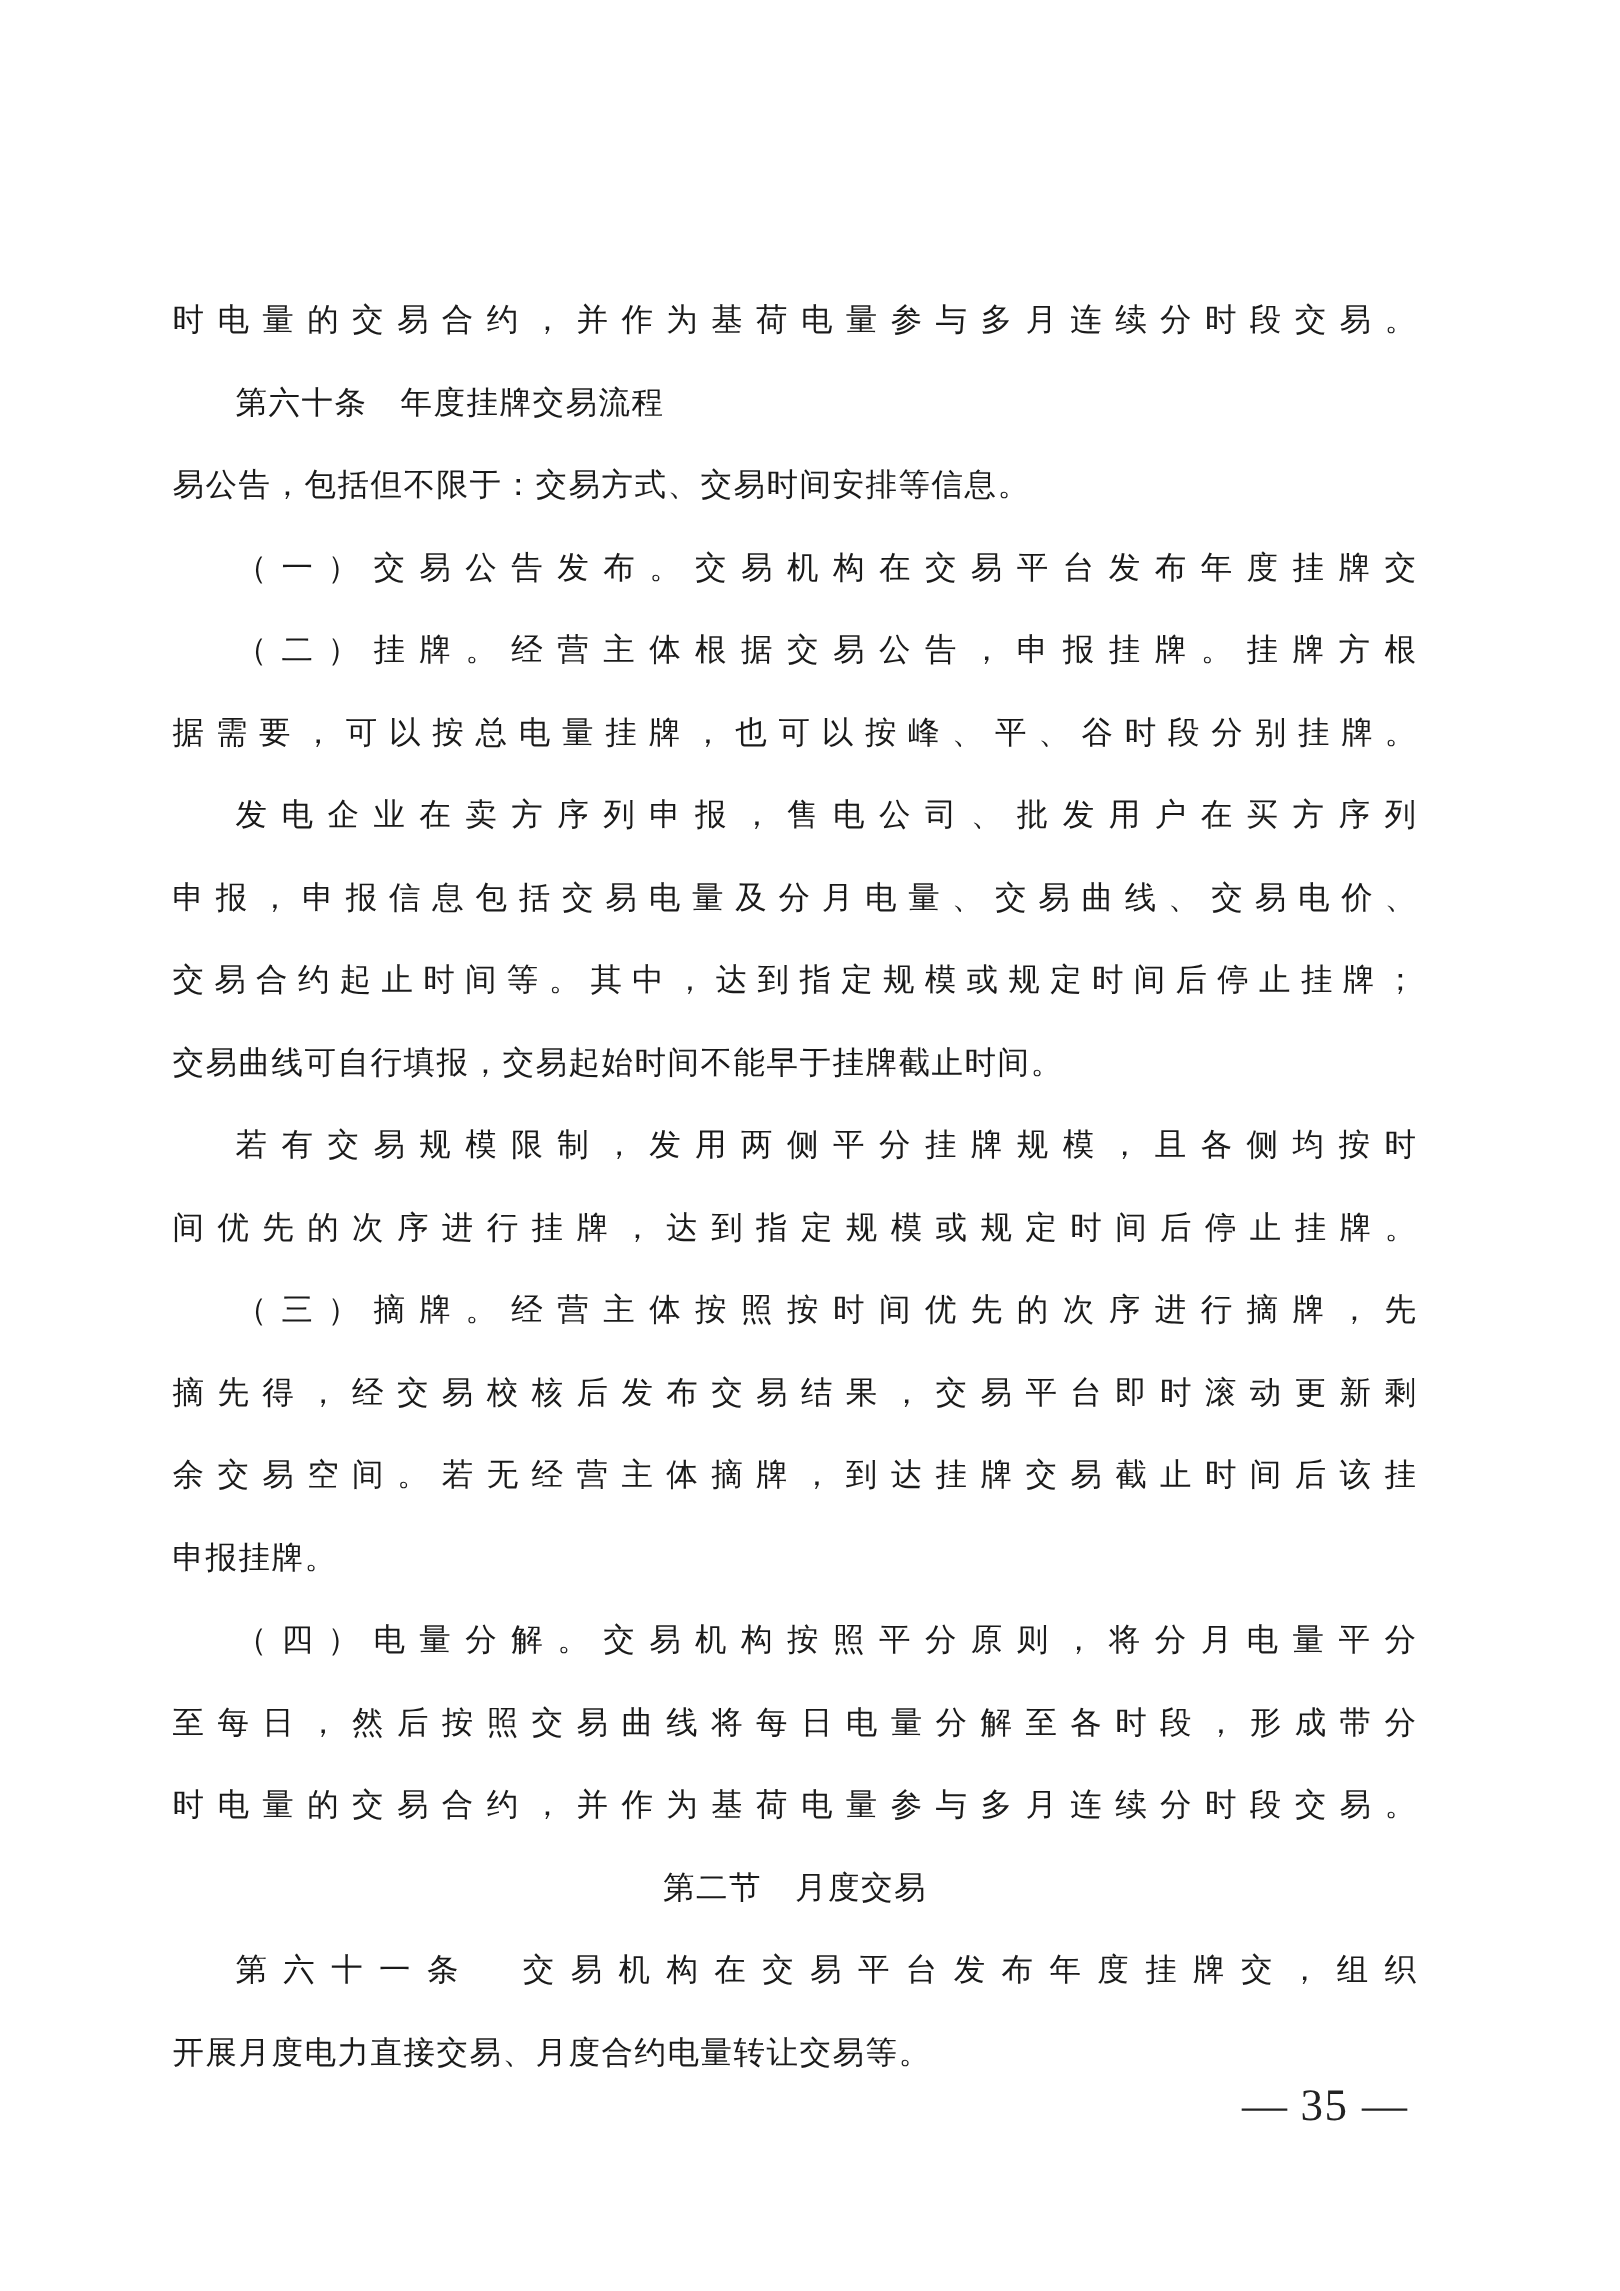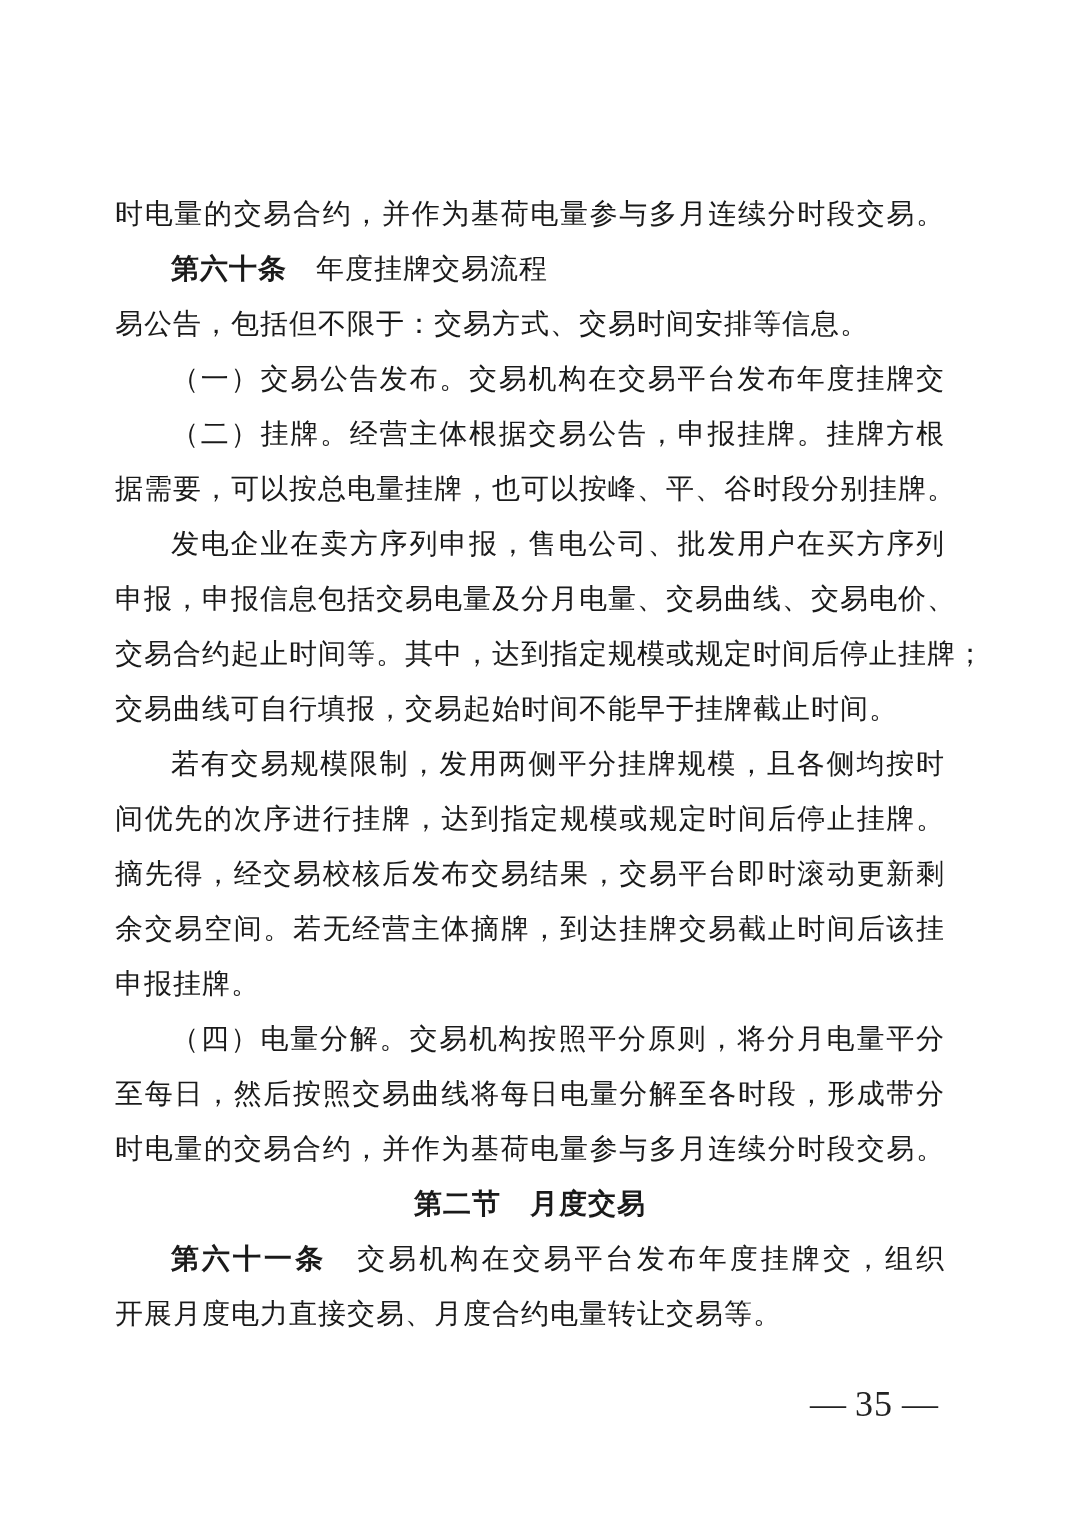--- a/index.html
+++ b/index.html
@@ -19,45 +19,45 @@
   .doc-body {
     position: absolute;
     left: 115px;
     top: 186px;
     width: 830px;
   }
   .para { margin: 0; padding: 0; }
   .line {
     height: 55px;
     line-height: 55px;
-    font-size: 28px;
+    font-size: 21px;
     white-space: nowrap;
     text-align: justify;
     letter-spacing: 1px;
   }
   .line.fill {
     text-align-last: justify;
     -moz-text-align-last: justify;
   }
   .line.first { text-indent: 2em; }
   .para.heading .line {
     text-align: center;
     text-align-last: center;
     -moz-text-align-last: center;
     font-weight: bold;
     text-indent: 0;
   }
-  .seg.bold { font-weight: bold; }
+  .seg.bold { font-weight: normal; }
   .page-footer {
     position: absolute;
     top: 1384px;
     right: 133px;
     height: 40px;
     line-height: 40px;
-    font-size: 36px;
+    font-size: 30px;
     color: #222222;
     white-space: nowrap;
   }
   .page-footer .dash { margin: 0 9px; }
   .page-footer .num { letter-spacing: 1px; }
 </style>
 </head>
 <body>
 
 <div class="page">
@@ -80,20 +80,21 @@
         <div class="line fill first"><span class="seg">发电企业在卖方序列申报，售电公司、批发用户在买方序列</span></div>
         <div class="line fill"><span class="seg">申报，申报信息包括交易电量及分月电量、交易曲线、交易电价、</span></div>
         <div class="line fill"><span class="seg">交易合约起止时间等。其中，达到指定规模或规定时间后停止挂牌；</span></div>
         <div class="line"><span class="seg">交易曲线可自行填报，交易起始时间不能早于挂牌截止时间。</span></div>
       </div>
       <div class="para body">
         <div class="line fill first"><span class="seg">若有交易规模限制，发用两侧平分挂牌规模，且各侧均按时</span></div>
         <div class="line fill"><span class="seg">间优先的次序进行挂牌，达到指定规模或规定时间后停止挂牌。</span></div>
       </div>
       <div class="para body">
+        <div class="line fill first"><span class="seg">（三）摘牌。经营主体按照按时间优先的次序进行摘牌，先</span></div>
         <div class="line fill"><span class="seg">摘先得，经交易校核后发布交易结果，交易平台即时滚动更新剩</span></div>
         <div class="line fill"><span class="seg">余交易空间。若无经营主体摘牌，到达挂牌交易截止时间后该挂</span></div>
         <div class="line"><span class="seg">申报挂牌。</span></div>
       </div>
       <div class="para body">
         <div class="line fill first"><span class="seg">（四）电量分解。交易机构按照平分原则，将分月电量平分</span></div>
         <div class="line fill"><span class="seg">至每日，然后按照交易曲线将每日电量分解至各时段，形成带分</span></div>
         <div class="line fill"><span class="seg">时电量的交易合约，并作为基荷电量参与多月连续分时段交易。</span></div>
       </div>
       <div class="para heading">

